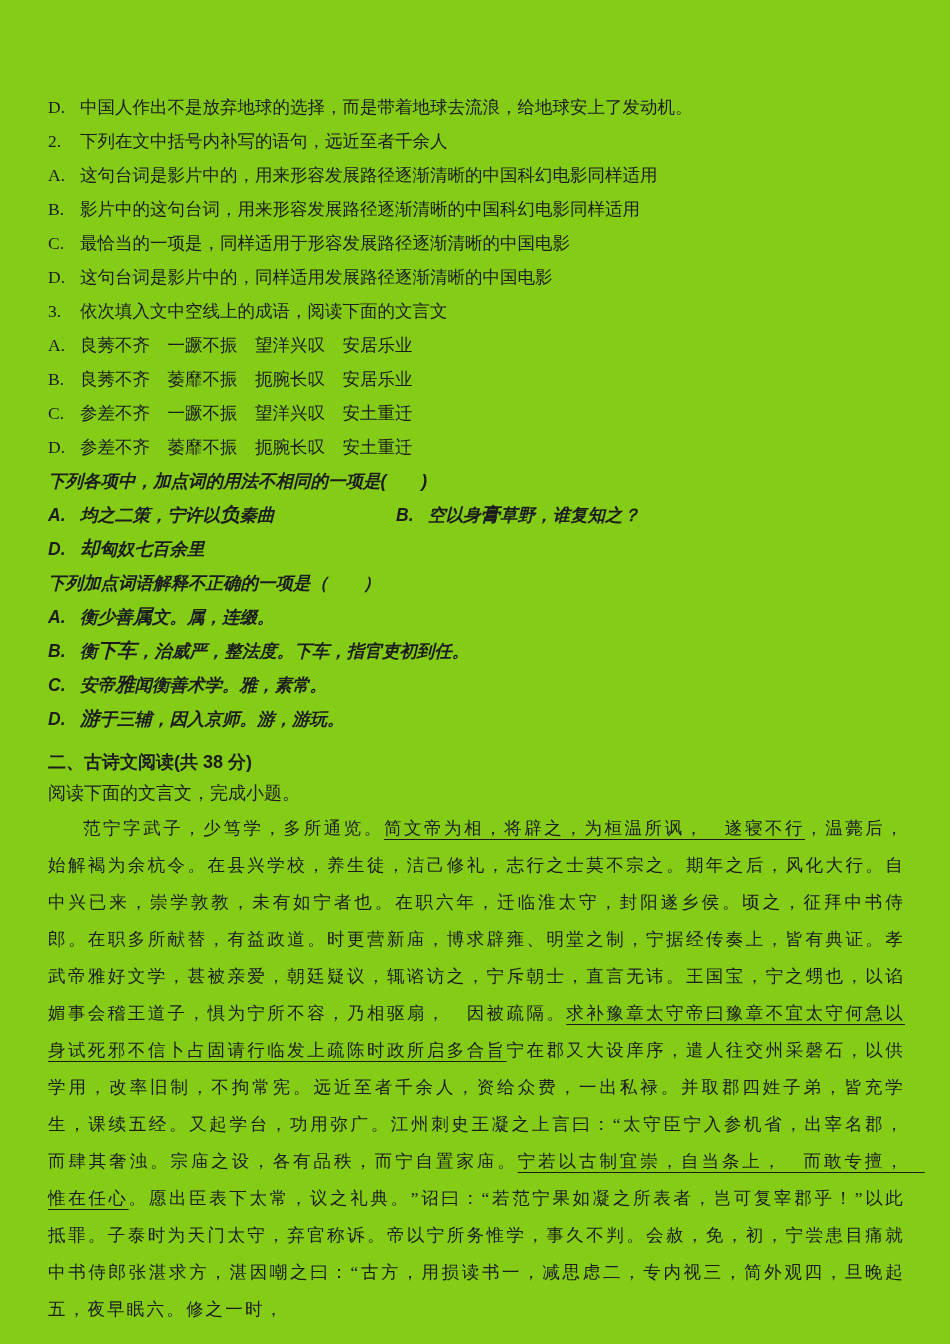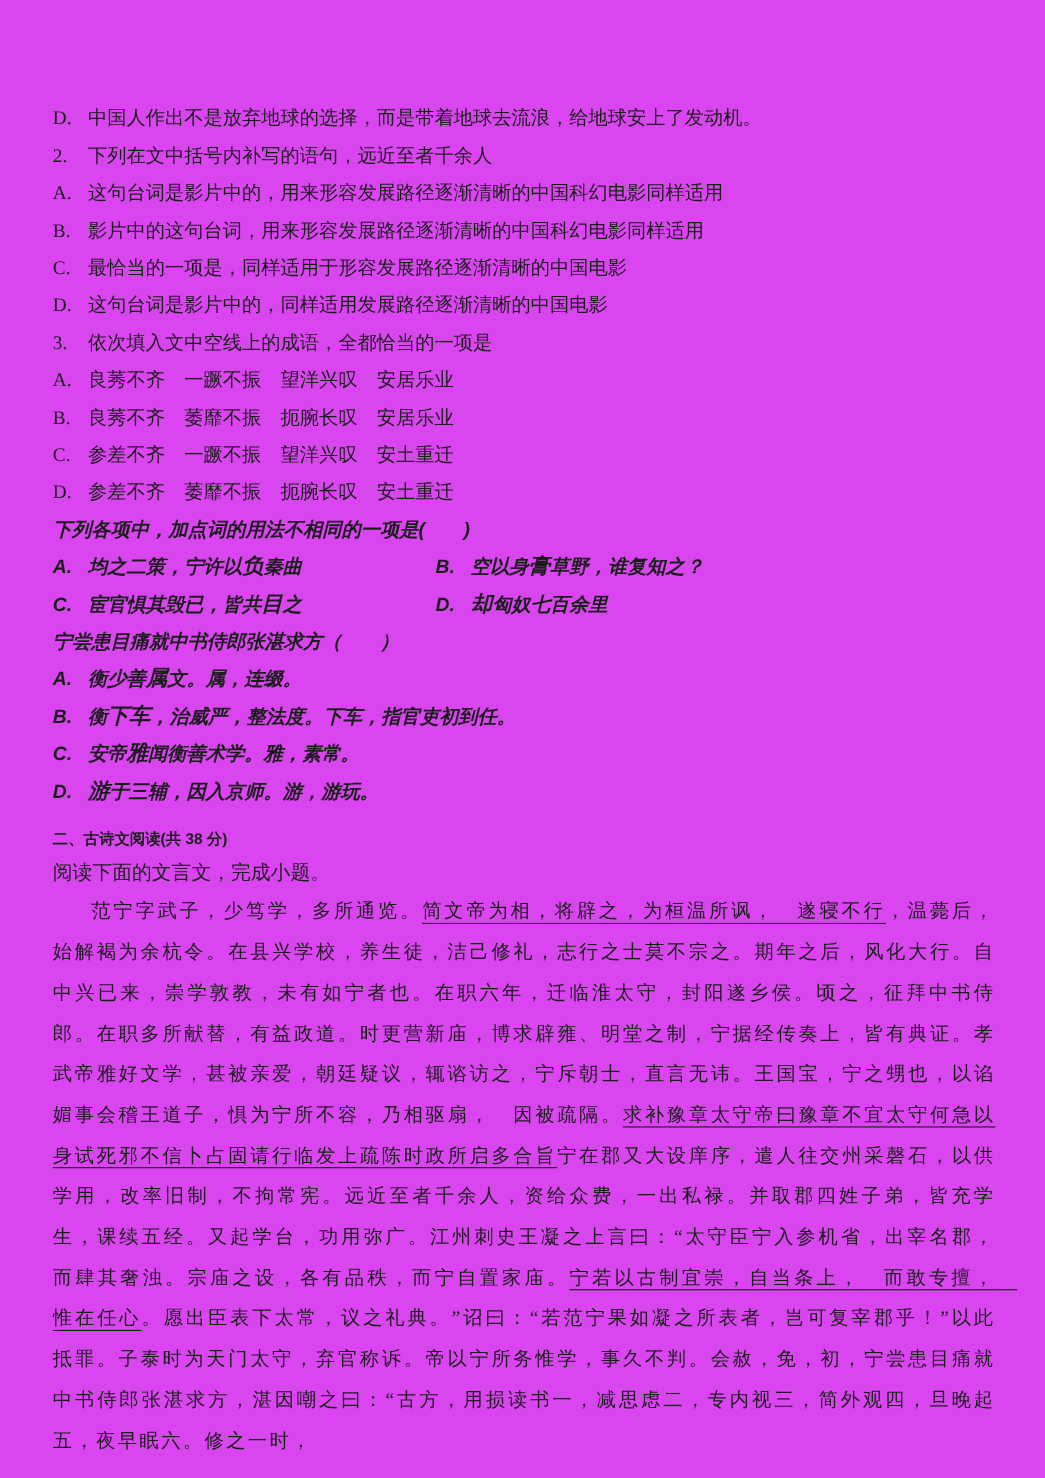--- a/index.html
+++ b/index.html
@@ -5,21 +5,21 @@
   html, body {
     margin: 0;
     padding: 0;
     background: #ffffff;
   }
   .page {
     position: relative;
     width: 950px;
     height: 1344px;
     margin: 0 auto;
-    background: #d946ef;
+    background: #84cc16;
     color: #1c1c1c;
     box-sizing: border-box;
     padding: 90px 45px 16px 48px;
     overflow: hidden;
     font-family: "Liberation Serif", "DejaVu Serif", serif;
   }
   .line {
     font-size: 17.5px;
     line-height: 34px;
     white-space: nowrap;
@@ -32,21 +32,21 @@
     font-weight: 700;
     font-family: "Liberation Sans", "DejaVu Sans", sans-serif;
     font-style: italic;
   }
   .grid2 {
     display: grid;
     grid-template-columns: 348px auto;
   }
   .heading {
     margin-top: 10px;
-    font-size: 14px;
+    font-size: 18px;
     line-height: 32px;
     font-weight: 700;
     font-family: "Liberation Sans", "DejaVu Sans", sans-serif;
   }
   .para {
     font-size: 18px;
     line-height: 30px;
   }
   .passage {
     margin: 2px 0 0 0;
@@ -69,37 +69,36 @@
 </head>
 <body>
 
 <div class="page">
     <div class="line option"><span class="label">D.</span><span><span>中国人作出不是放弃地球的选择，而是带着地球去流浪，给地球安上了发动机。</span></span></div>
     <div class="line option"><span class="label">2.</span><span><span>下列在文中括号内补写的语句，远近至者千余人</span></span></div>
     <div class="line option"><span class="label">A.</span><span><span>这句台词是影片中的，用来形容发展路径逐渐清晰的中国科幻电影同样适用</span></span></div>
     <div class="line option"><span class="label">B.</span><span><span>影片中的这句台词，用来形容发展路径逐渐清晰的中国科幻电影同样适用</span></span></div>
     <div class="line option"><span class="label">C.</span><span><span>最恰当的一项是，同样适用于形容发展路径逐渐清晰的中国电影</span></span></div>
     <div class="line option"><span class="label">D.</span><span><span>这句台词是影片中的，同样适用发展路径逐渐清晰的中国电影</span></span></div>
-    <div class="line option"><span class="label">3.</span><span><span>依次填入文中空线上的成语，全都恰当的一项是</span></span></div>
+    <div class="line option"><span class="label">3.</span><span><span>依次填入文中空线上的成语，阅读下面的文言文</span></span></div>
     <div class="line option"><span class="label">A.</span><span><span>良莠不齐　一蹶不振　望洋兴叹　安居乐业</span></span></div>
     <div class="line option"><span class="label">B.</span><span><span>良莠不齐　萎靡不振　扼腕长叹　安居乐业</span></span></div>
     <div class="line option"><span class="label">C.</span><span><span>参差不齐　一蹶不振　望洋兴叹　安土重迁</span></span></div>
     <div class="line option"><span class="label">D.</span><span><span>参差不齐　萎靡不振　扼腕长叹　安土重迁</span></span></div>
     <div class="line stem bold">下列各项中，加点词的用法不相同的一项是(　　)</div>
     <div>
       <div class="grid2">
         <div class="line option bold"><span class="label">A.</span><span><span>均之二策，宁许以</span><span class="em">负</span><span>秦曲</span></span></div>
         <div class="line option bold"><span class="label">B.</span><span><span>空以身</span><span class="em">膏</span><span>草野，谁复知之？</span></span></div>
       </div>
       <div class="grid2">
-        <div class="line option bold"><span class="label">C.</span><span><span>宦官惧其毁已，皆共</span><span class="em">目</span><span>之</span></span></div>
         <div class="line option bold"><span class="label">D.</span><span><span class="em">却</span><span>匈奴七百余里</span></span></div>
       </div>
     </div>
-    <div class="line stem bold">宁尝患目痛就中书侍郎张湛求方（　　）</div>
+    <div class="line stem bold">下列加点词语解释不正确的一项是（　　）</div>
     <div class="line option bold"><span class="label">A.</span><span><span>衡少善</span><span class="em">属</span><span>文。属，连缀。</span></span></div>
     <div class="line option bold"><span class="label">B.</span><span><span>衡</span><span class="em">下车</span><span>，治威严，整法度。下车，指官吏初到任。</span></span></div>
     <div class="line option bold"><span class="label">C.</span><span><span>安帝</span><span class="em">雅</span><span>闻衡善术学。雅，素常。</span></span></div>
     <div class="line option bold"><span class="label">D.</span><span><span class="em">游</span><span>于三辅，因入京师。游，游玩。</span></span></div>
     <div class="heading">二、古诗文阅读(共 38 分)</div>
     <div class="para">阅读下面的文言文，完成小题。</div>
     <p class="passage"><span>范宁字武子，少笃学，多所通览。</span><span class="u">简文帝为相，将辟之，为桓温所讽，　遂寝不行</span><span>，温薨后，始解褐为余杭令。在县兴学校，养生徒，洁己修礼，志行之士莫不宗之。期年之后，风化大行。自中兴已来，崇学敦教，未有如宁者也。在职六年，迁临淮太守，封阳遂乡侯。顷之，征拜中书侍郎。在职多所献替，有益政道。时更营新庙，博求辟雍、明堂之制，宁据经传奏上，皆有典证。孝武帝雅好文学，甚被亲爱，朝廷疑议，辄谘访之，宁斥朝士，直言无讳。王国宝，宁之甥也，以谄媚事会稽王道子，惧为宁所不容，乃相驱扇，　因被疏隔。</span><span class="u">求补豫章太守帝曰豫章不宜太守何急以身试死邪不信卜占固请行临发上疏陈时政所启多合旨</span><span>宁在郡又大设庠序，遣人往交州采磬石，以供学用，改率旧制，不拘常宪。远近至者千余人，资给众费，一出私禄。并取郡四姓子弟，皆充学生，课续五经。又起学台，功用弥广。江州刺史王凝之上言曰：“太守臣宁入参机省，出宰名郡，而肆其奢浊。宗庙之设，各有品秩，而宁自置家庙。</span><span class="u">宁若以古制宜崇，自当条上，　而敢专擅，　惟在任心</span><span>。愿出臣表下太常，议之礼典。”诏曰：“若范宁果如凝之所表者，岂可复宰郡乎！”以此抵罪。子泰时为天门太守，弃官称诉。帝以宁所务惟学，事久不判。会赦，免，初，宁尝患目痛就中书侍郎张湛求方，湛因嘲之曰：“古方，用损读书一，减思虑二，专内视三，简外观四，旦晚起五，夜早眠六。修之一时，</span></p>
   </div>
 
 </body></html>

